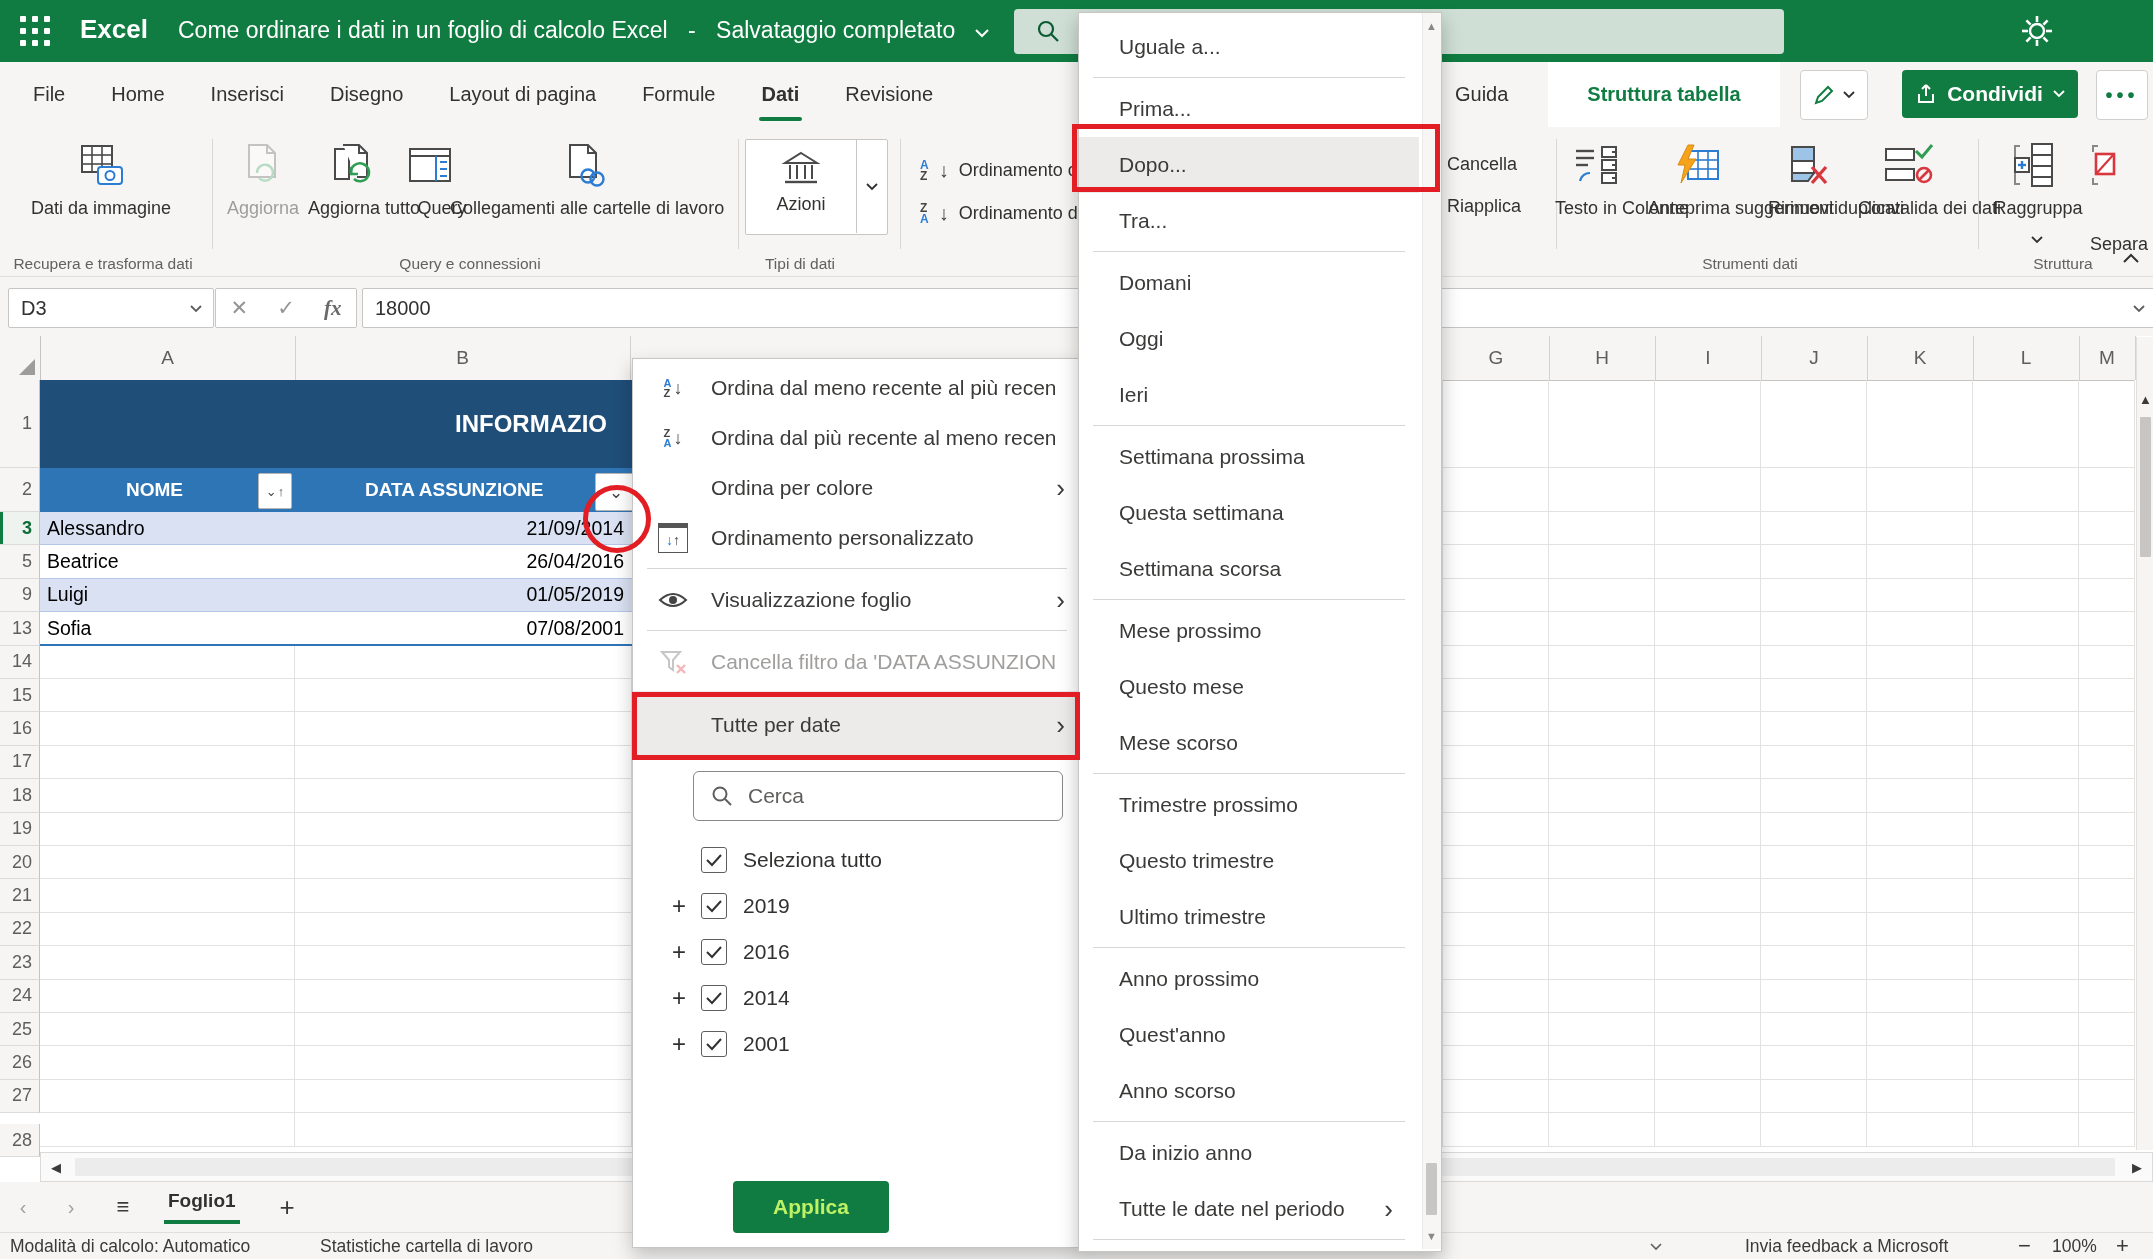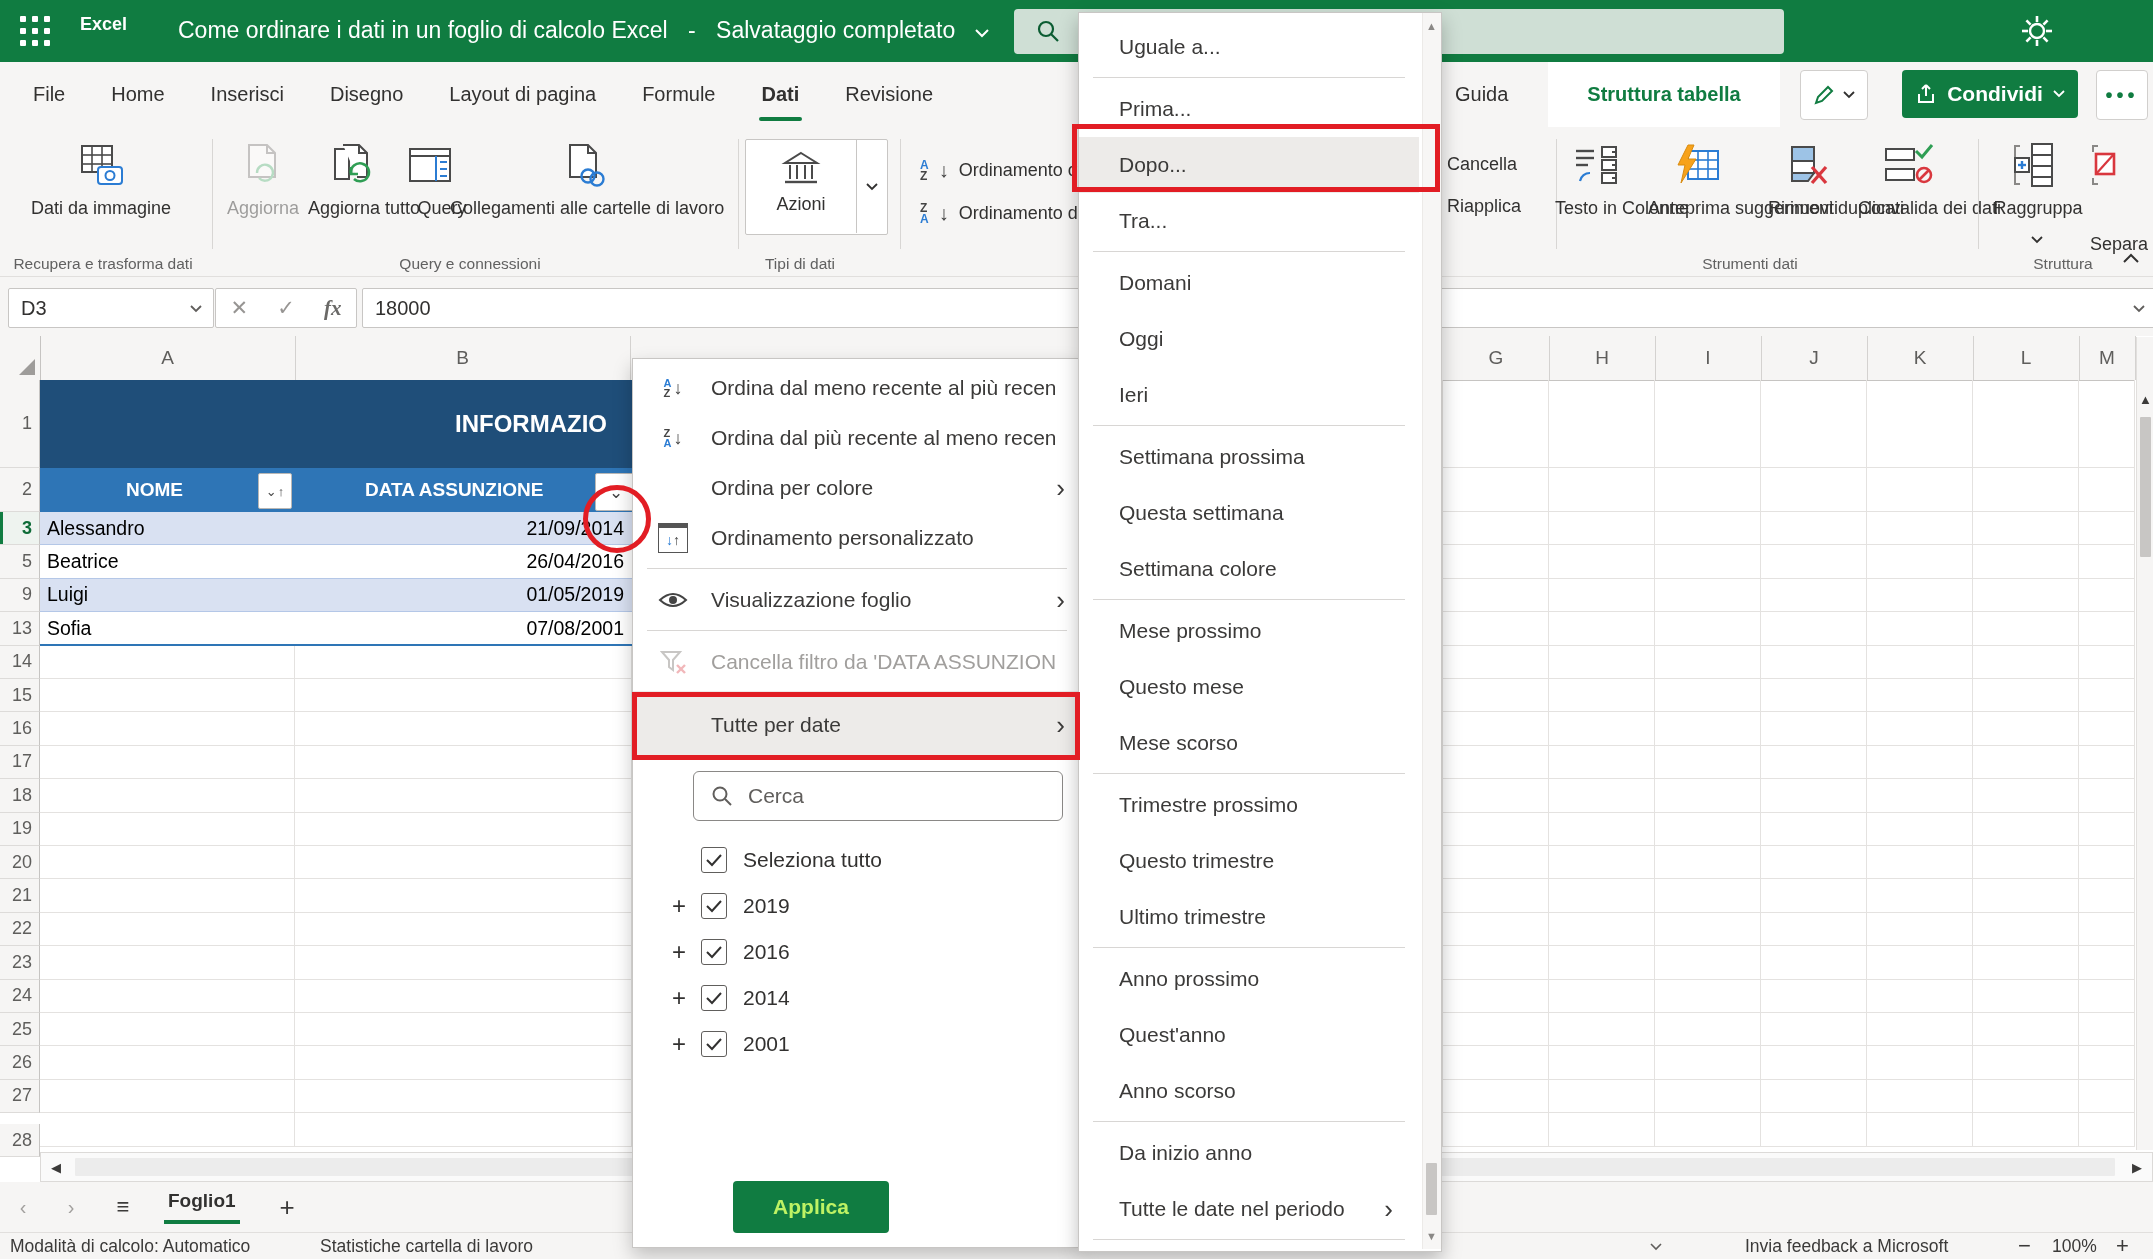--- a/index.html
+++ b/index.html
@@ -6,21 +6,21 @@
   #app{position:relative;width:2153px;height:1259px;overflow:hidden;
        font-family:"Liberation Sans","DejaVu Sans",sans-serif;color:#323130;
        -webkit-font-smoothing:antialiased;}
   .abs{position:absolute;}
   .nosel{user-select:none;}
 
   
   #topbar{left:0;top:0;width:2153px;height:62px;background:#107C41;}
   #waffle{left:20px;top:16px;width:30px;height:30px;}
   .wdot{position:absolute;width:6px;height:6px;background:#fff;border-radius:1px;}
-  #appname{left:80px;top:14px;font-size:18px;font-weight:bold;color:#fff;}
+  #appname{left:80px;top:14px;font-size:26px;font-weight:bold;color:#fff;}
   #doctitle{left:178px;top:17px;font-size:23px;color:#fff;white-space:nowrap;}
   #searchpill{left:1014px;top:9px;width:770px;height:45px;background:#cfdfd5;border-radius:4px;}
   #gear{left:2020px;top:14px;width:34px;height:34px;color:#fff;}
 
   
   #tabrow{left:0;top:62px;width:2153px;height:65px;background:#f6f5f4;}
   .rtab{position:absolute;top:0;height:65px;display:flex;align-items:center;
         padding:0 23px;font-size:20px;color:#323130;}
   .rtab.active{font-weight:700;}
   .rtab.active::after{content:"";position:absolute;left:20px;right:20px;bottom:6px;
@@ -714,21 +714,21 @@
           <span>Ieri</span>
         </div>
         <div class="ddiv" style="top: 412px;"></div>
         <div class="ditem" style="top: 416px; height: 56px;">
           <span>Settimana prossima</span>
         </div>
         <div class="ditem" style="top: 472px; height: 56px;">
           <span>Questa settimana</span>
         </div>
         <div class="ditem" style="top: 528px; height: 56px;">
-          <span>Settimana colore</span>
+          <span>Settimana scorsa</span>
         </div>
         <div class="ddiv" style="top: 586px;"></div>
         <div class="ditem" style="top: 590px; height: 56px;">
           <span>Mese prossimo</span>
         </div>
         <div class="ditem" style="top: 646px; height: 56px;">
           <span>Questo mese</span>
         </div>
         <div class="ditem" style="top: 702px; height: 56px;">
           <span>Mese scorso</span>

